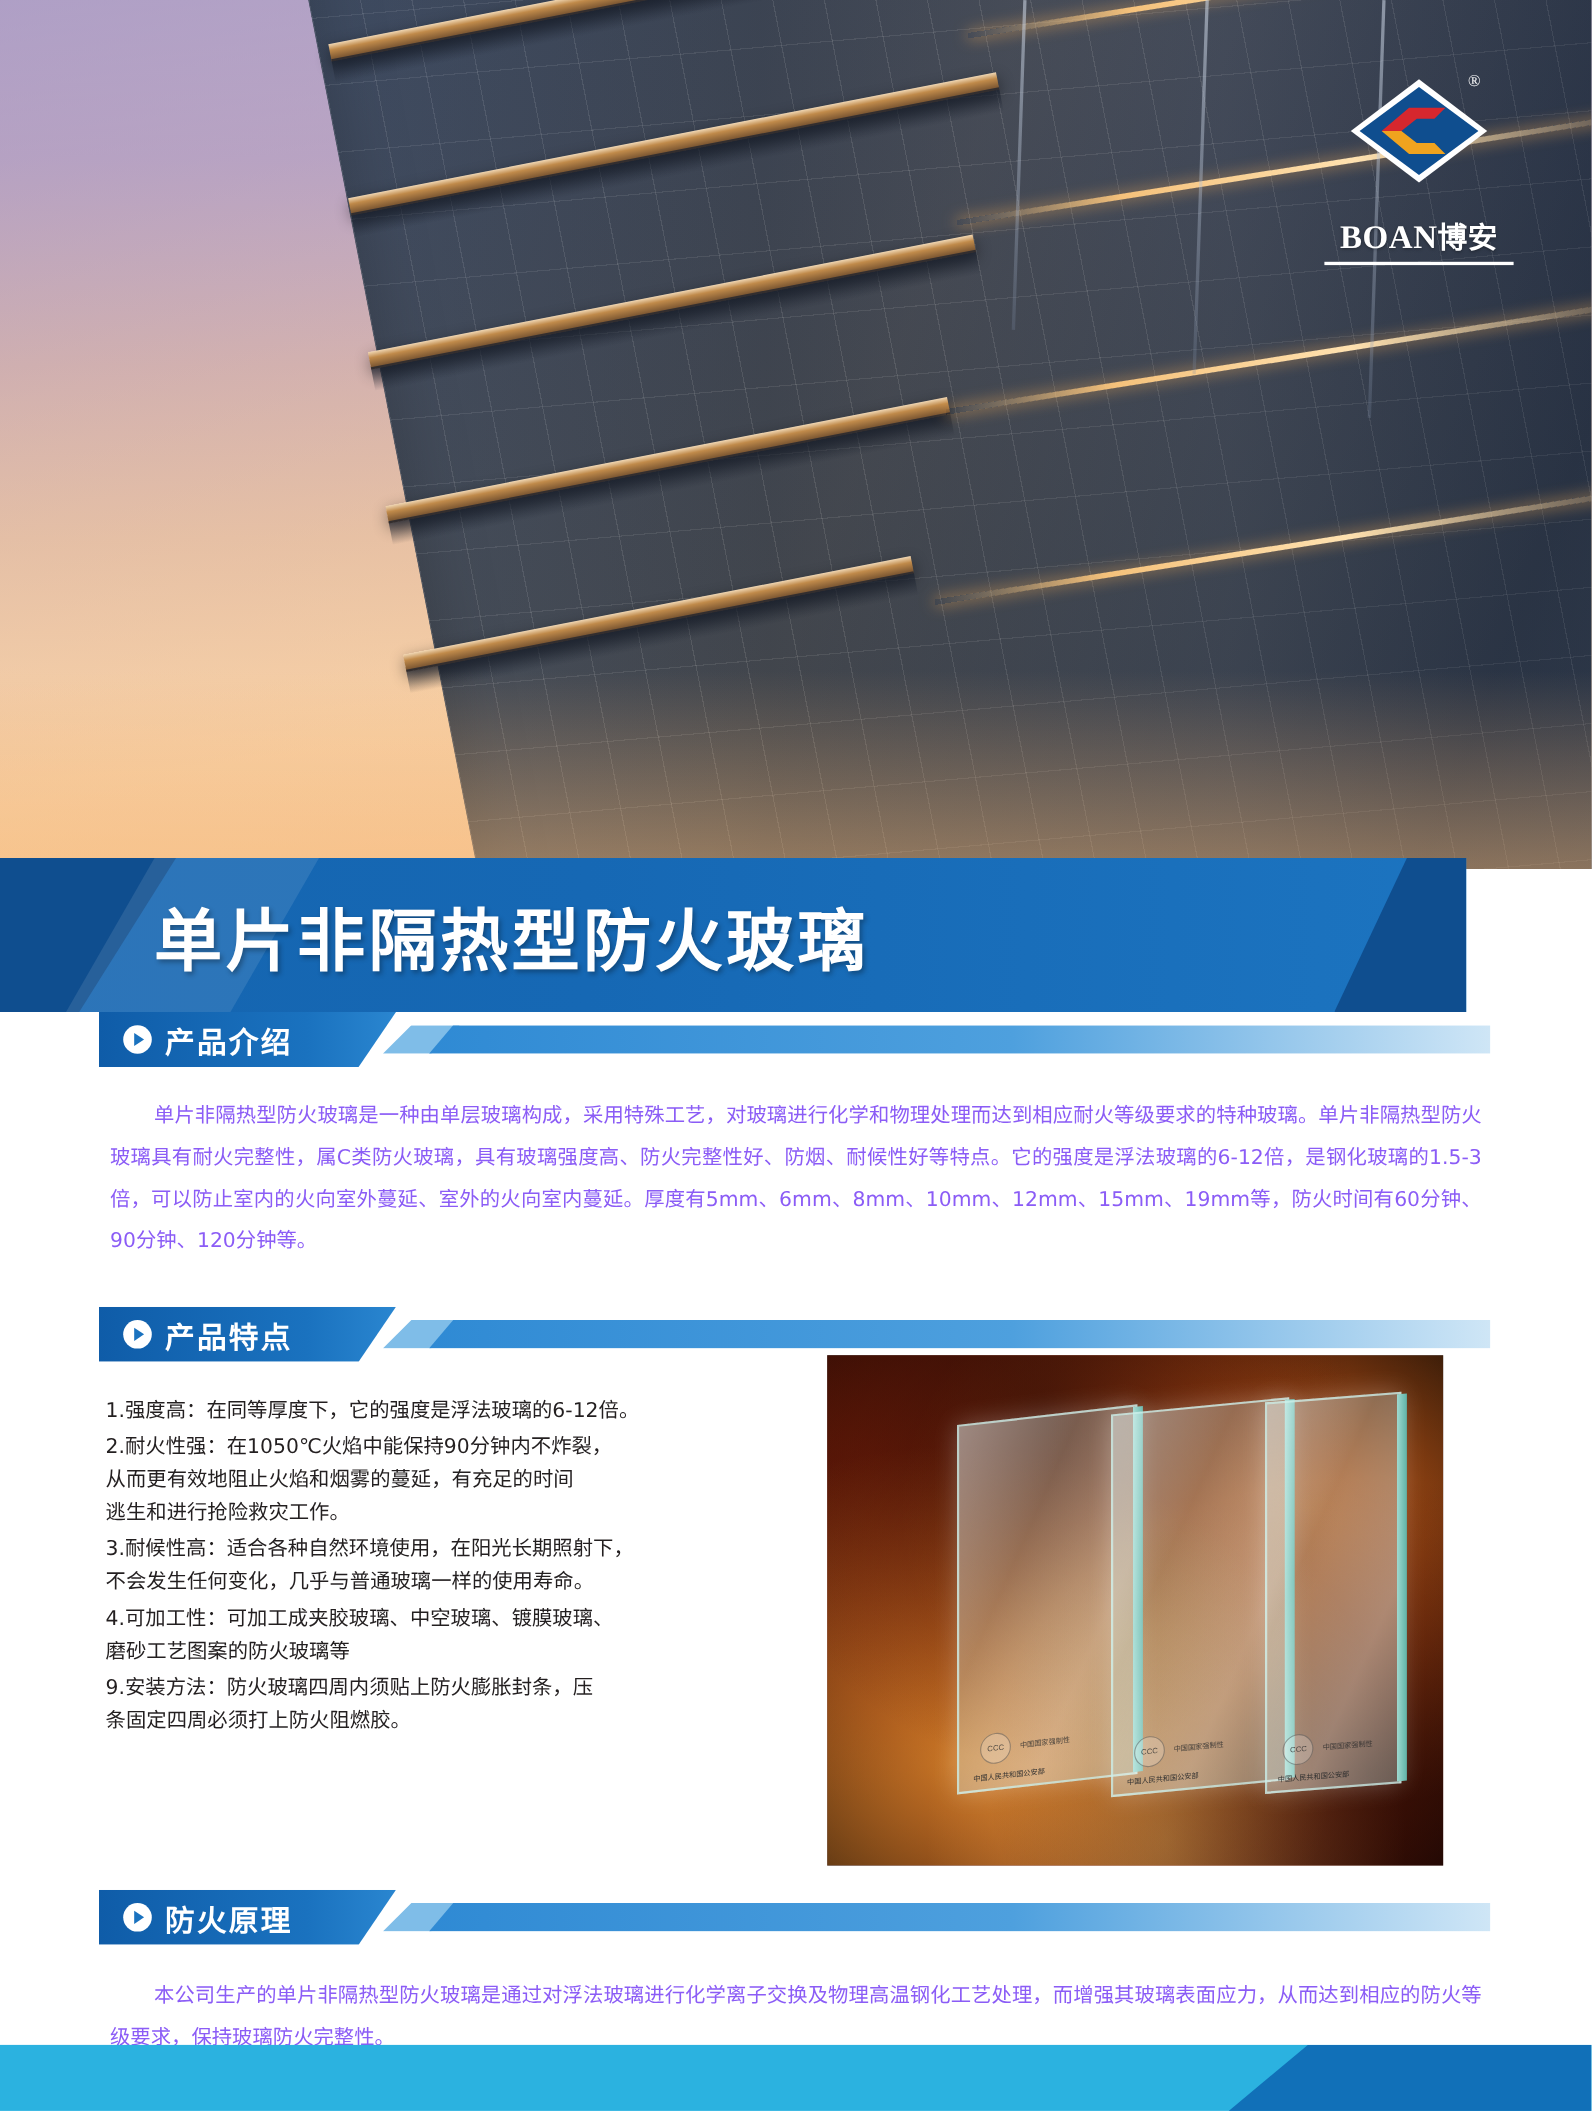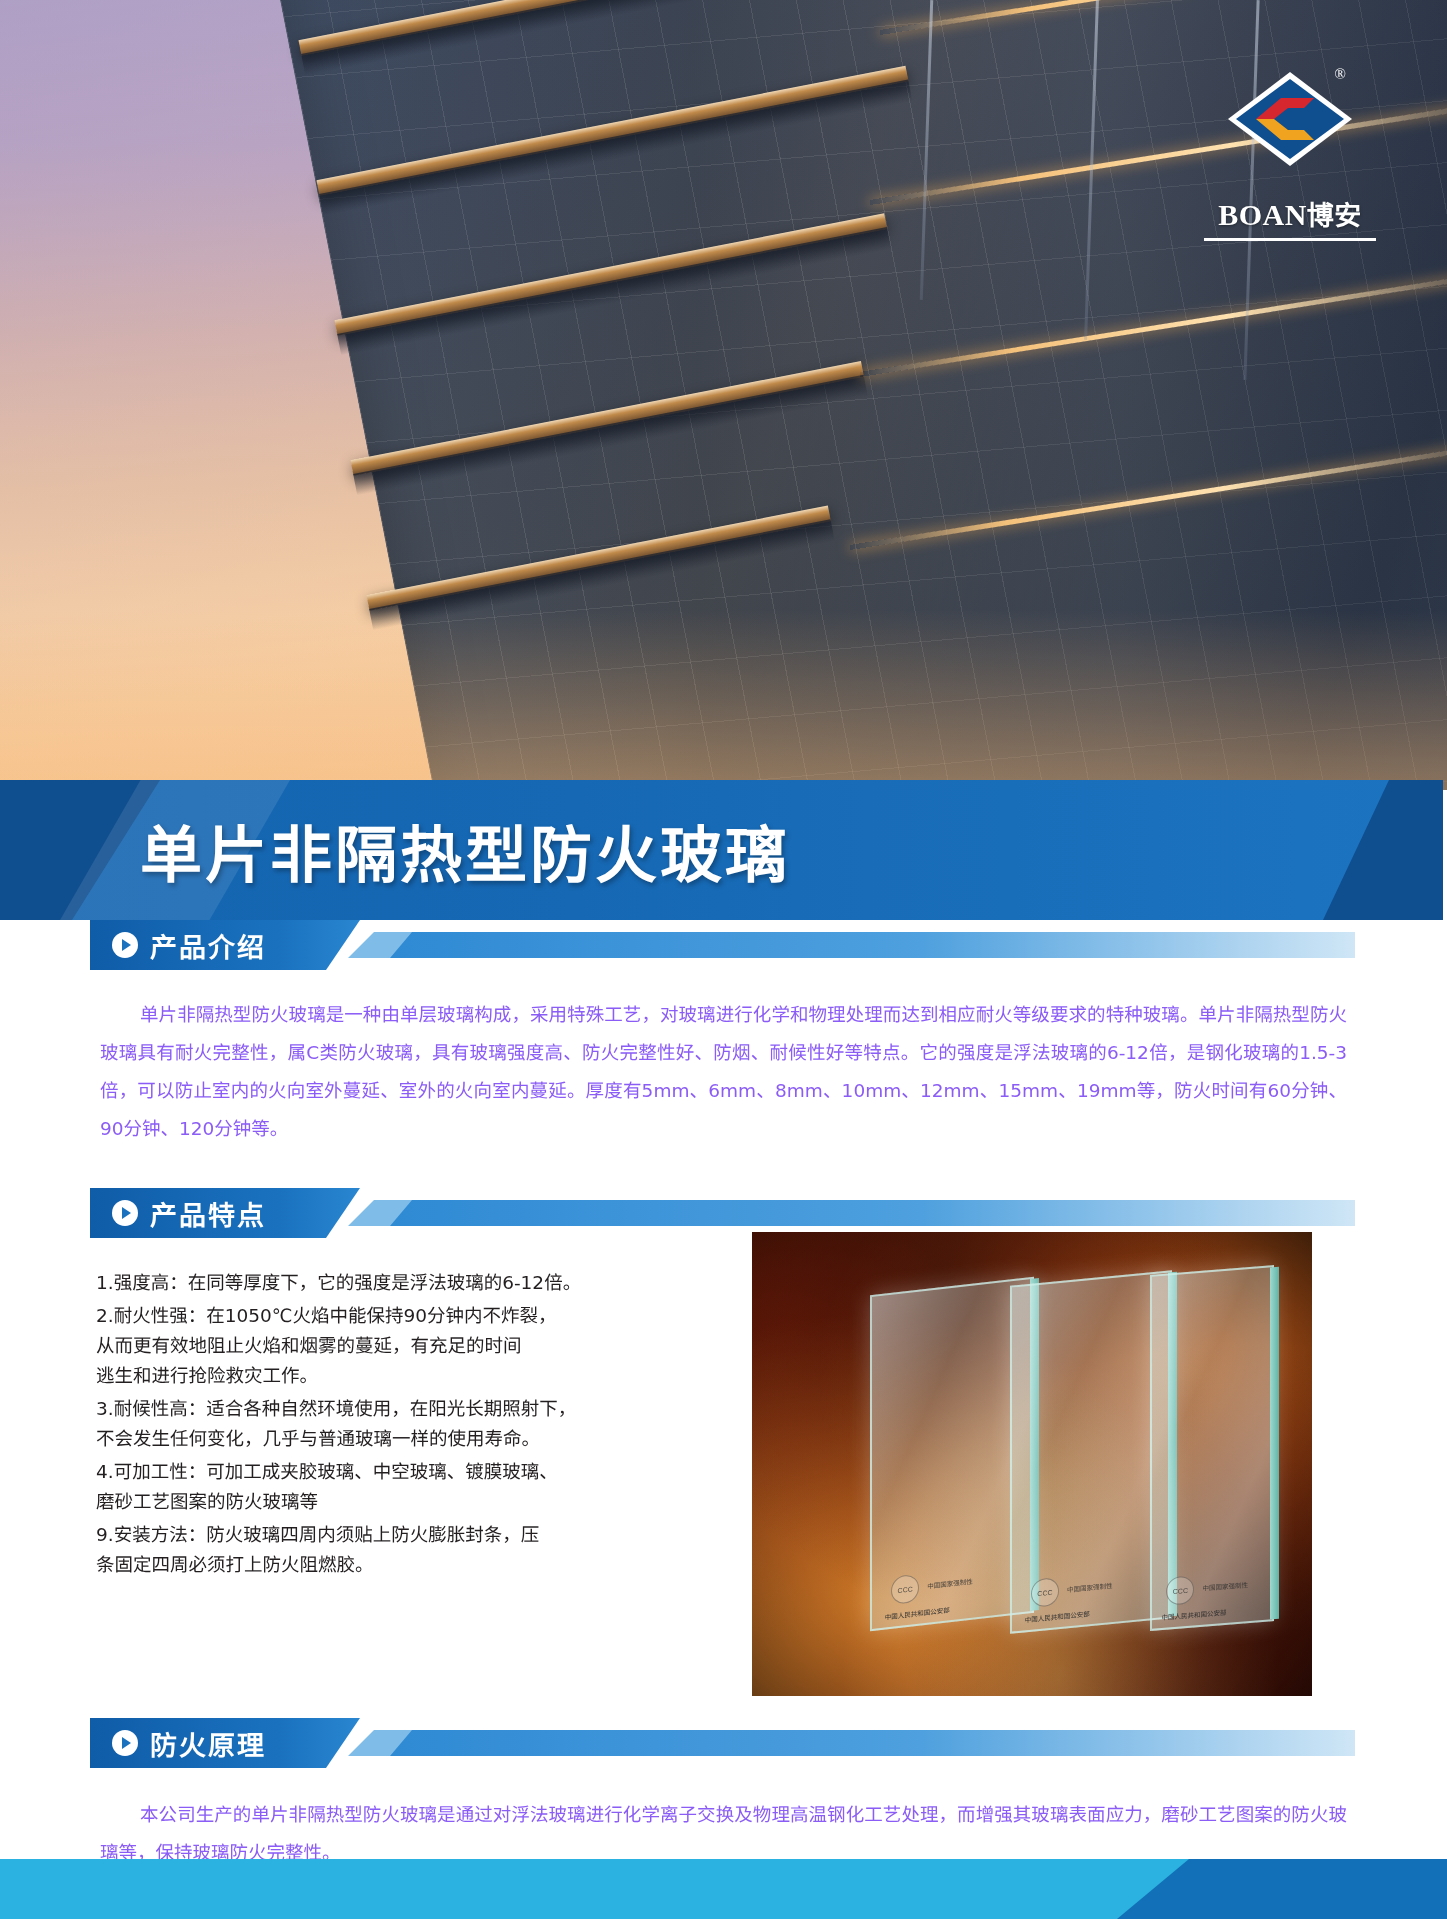--- a/index.html
+++ b/index.html
@@ -129,21 +129,21 @@
   .logo .brand .cn { font-family: "DejaVu Sans", sans-serif; font-size: 27px; }
   .logo .underline {
     width: 172px; height: 3px; background: #ffffff; margin: 5px auto 0;
   }
 
   
   .banner {
     position: absolute;
     left: 0;
     top: 780px;
-    width: 1443px;
+    width: 1333px;
     height: 140px;
   }
   .banner .bg {
     position: absolute; inset: 0;
     background: linear-gradient(90deg, #1565b0 0%, #1668b4 40%, #1c74c0 100%);
   }
   .banner .shape-a {
     position: absolute; left: 0; top: 0; width: 160px; height: 140px;
     background: #0f4e8f;
     clip-path: polygon(0 0, 100% 0, 45% 100%, 0 100%);
@@ -469,18 +469,18 @@
     <div class="rail2"></div>
     <div class="rail"></div>
     <div class="tab">
       <span class="play">
           <i></i>
         </span>
       <span class="txt">防火原理</span>
     </div>
   </div>
 
-  <p class="para" id="principle-para">本公司生产的单片非隔热型防火玻璃是通过对浮法玻璃进行化学离子交换及物理高温钢化工艺处理，而增强其玻璃表面应力，磨砂工艺图案的防火玻璃等，保持玻璃防火完整性。</p>
+  <p class="para" id="principle-para">本公司生产的单片非隔热型防火玻璃是通过对浮法玻璃进行化学离子交换及物理高温钢化工艺处理，而增强其玻璃表面应力，从而达到相应的防火等级要求，保持玻璃防火完整性。</p>
 </div>
 
 <div class="footer">
   <div class="tri"></div>
 </div>
 
 </body></html>

